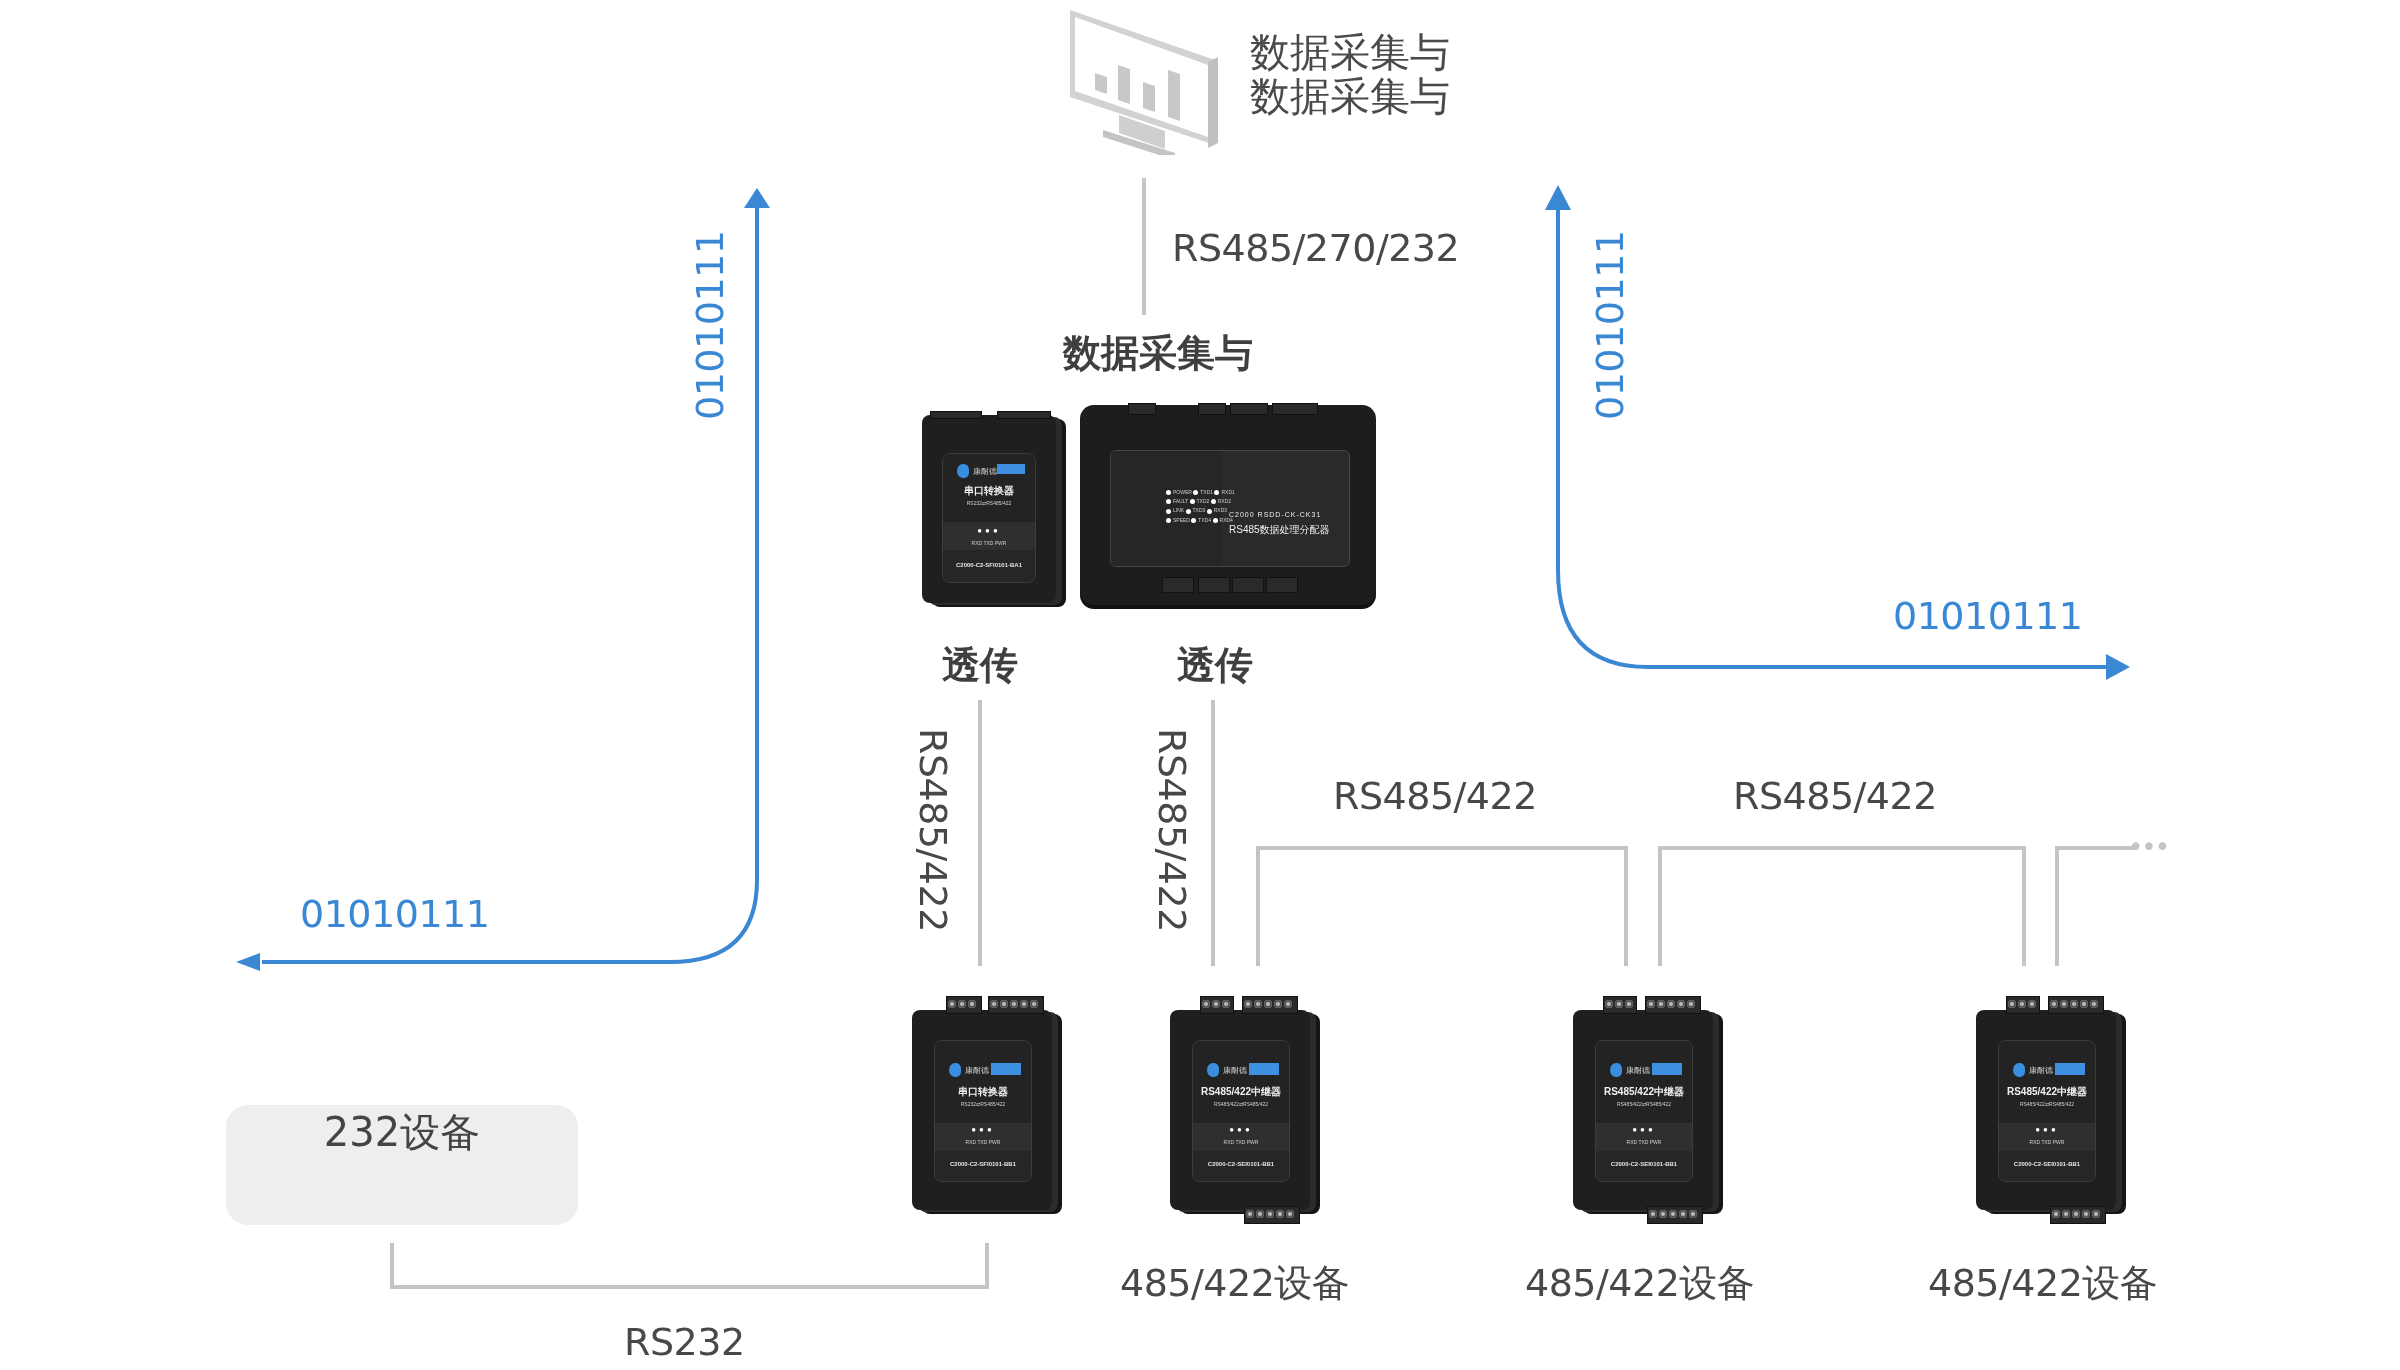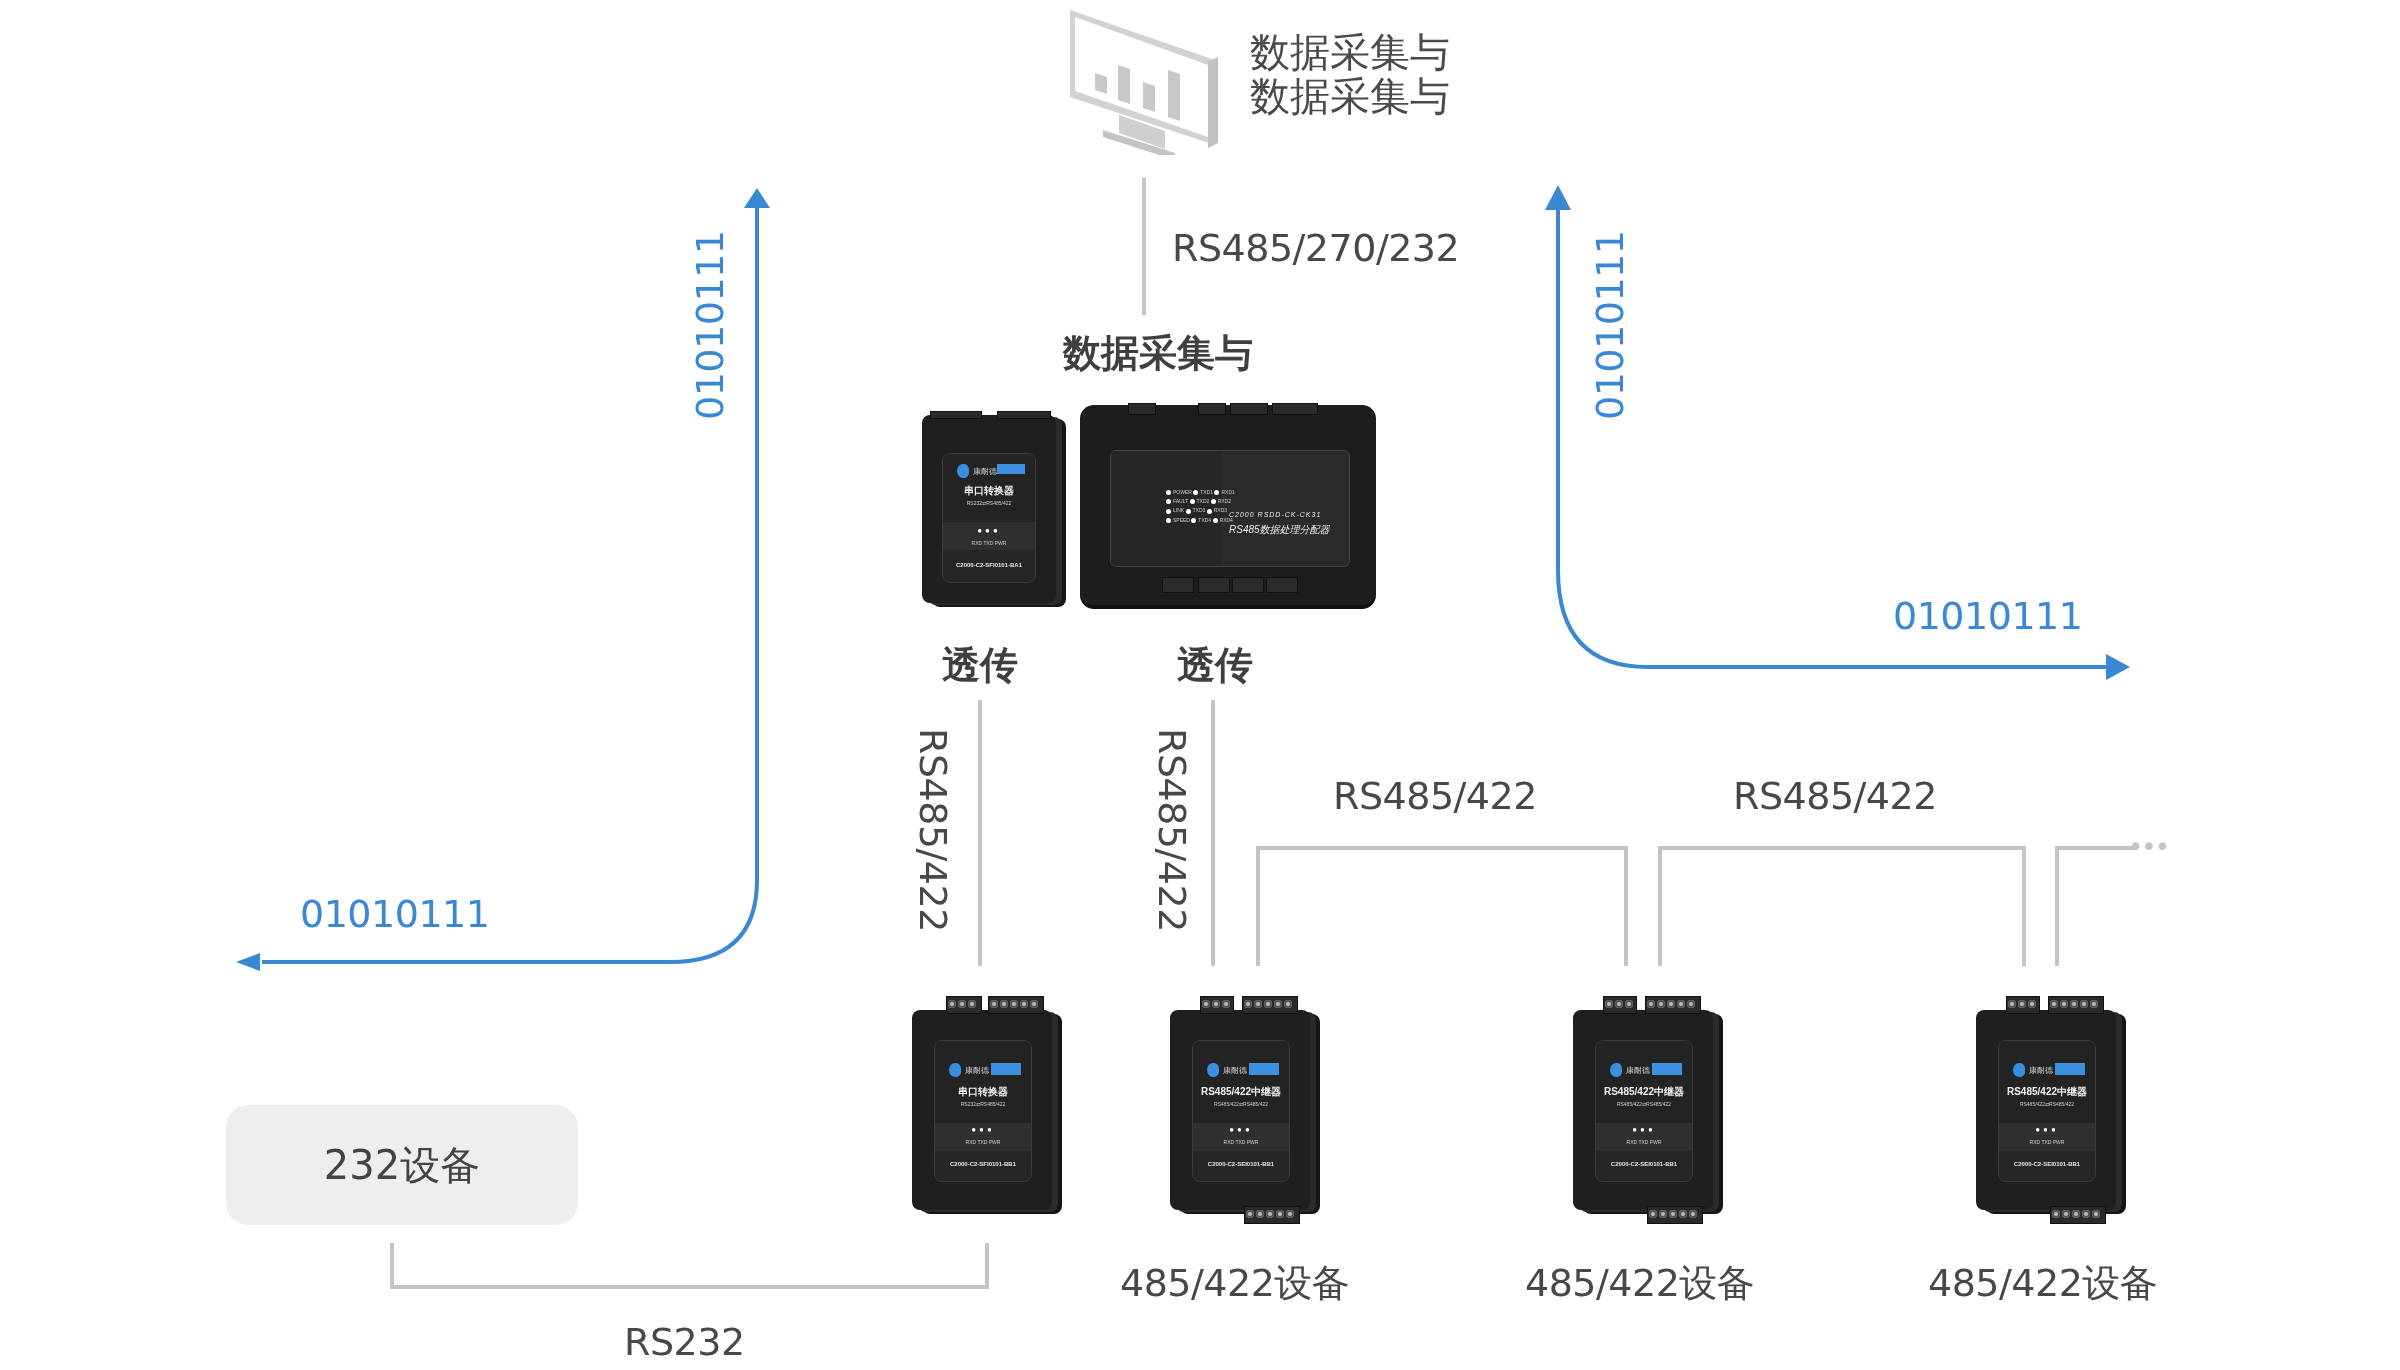--- a/index.html
+++ b/index.html
@@ -26,30 +26,30 @@
   .dev .logo { width:12px; height:14px; background:#3a8ee0; border-radius:50% 40% 40% 50%; }
   .dev .bluebar { position:absolute; background:#3d8fe0; }
   .dev .name { position:absolute; left:0; right:0; text-align:center; color:#f0f0f0; font-weight:bold; font-size:10px; }
   .dev .sub { position:absolute; left:0; right:0; text-align:center; color:#cfcfcf; font-size:5px; }
   .dev .leds { position:absolute; left:0; right:0; text-align:center; color:#fff; font-size:8px; letter-spacing:3px; }
   .dev .model { position:absolute; left:0; right:0; text-align:center; color:#e6e6e6; font-size:6px; font-weight:bold; }
   .term { position:absolute; background:#2a2a2a; border:1px solid #111; }
   .term i { display:inline-block; width:8px; height:8px; margin:3px 1px; border-radius:50%; background:#bdbdbd; box-shadow: inset 0 0 0 2px #555; }
 
   .box232 { position:absolute; left:226px; top:1105px; width:352px; height:120px; background:#eeeeee; border-radius:22px;
-            display:flex; align-items:center; justify-content:center; }
+            display:flex; justify-content:center; }
   .box232 span { font-size:40px; color:#444; font-family:"DejaVu Sans",sans-serif; }
 
   .dist { position:absolute; left:1080px; top:405px; width:296px; height:200px; background:#1d1d1d; border-radius:14px;
           box-shadow: 0 4px 0 #111; }
   .dist .win { position:absolute; left:30px; top:45px; width:238px; height:115px; border:1px solid #444; border-radius:6px; background:#2a2a2a; overflow:hidden; }
   .dist .win .left { position:absolute; left:0; top:0; bottom:0; width:110px; background:#262626; }
   .dist .ledrow { position:absolute; color:#ccc; font-size:5px; }
   .dist .ledrow b { display:inline-block; width:5px; height:5px; border-radius:50%; background:#fff; margin-right:2px; vertical-align:middle; }
-  .dist .dtitle { position:absolute; left:118px; color:#eee; font-size:7px; white-space:nowrap;font-style:italic; }
+  .dist .dtitle { position:absolute; left:118px; color:#eee; font-size:7px; white-space:nowrap; }
 </style>
 </head>
 <body>
 
 <svg class="lines" viewBox="0 0 2400 1370">
   <defs>
     <marker id="arrowBlue" markerWidth="10" markerHeight="10" refX="5" refY="5" orient="auto" markerUnits="userSpaceOnUse" viewBox="0 0 10 10">
       <path d="M0,0 L10,5 L0,10 z" fill="#3a87d4"></path>
     </marker>
   </defs>

